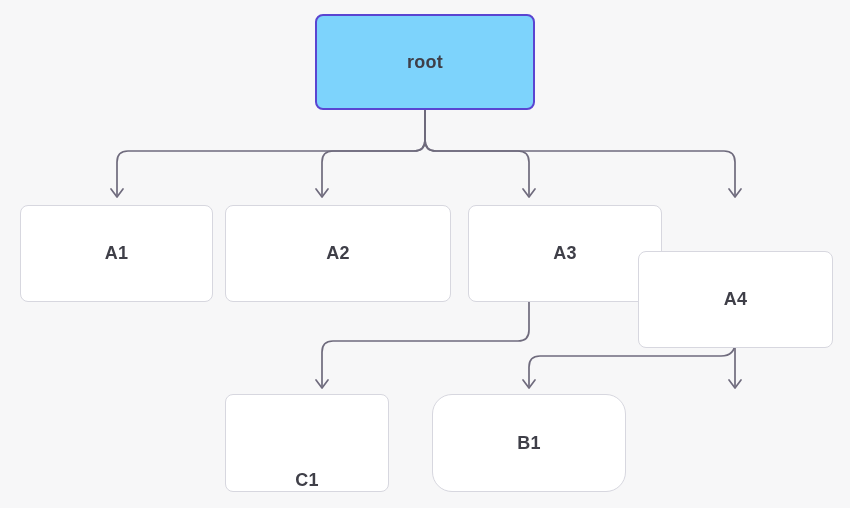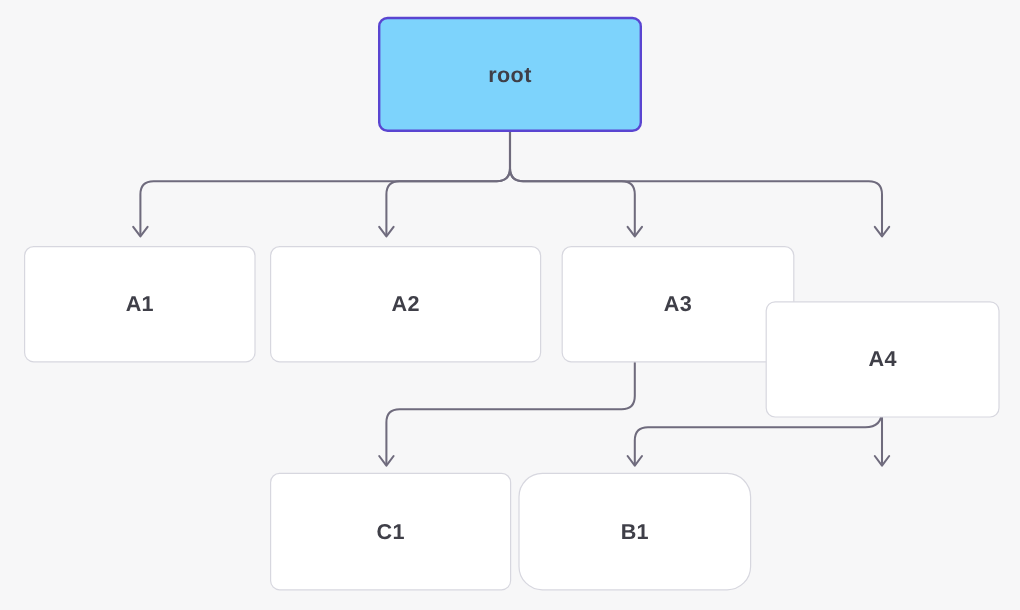--- a/index.html
+++ b/index.html
@@ -46,21 +46,21 @@
     font-weight: 600;
     color: #3f3f48;
     letter-spacing: 0.3px;
   }
   .n-root   { left: 315px; top: 14px;  width: 220px; height: 96px;
               background: #7dd3fc; border: 2px solid #5a45d1; }
   .n-a1     { left: 20px;  top: 205px; width: 193px; height: 97px; }
   .n-a2     { left: 225px; top: 205px; width: 226px; height: 97px; }
   .n-a3     { left: 432px; top: 205px; width: 194px; height: 97px; margin-left: 36px; }
   .n-a4     { left: 638px; top: 205px; width: 195px; height: 97px; margin-top: 46px; }
-  .n-c1     { left: 225px; top: 394px; width: 201px; height: 98px; }
+  .n-c1     { left: 225px; top: 394px; width: 164px; height: 98px; align-items: flex-end; }
   .n-b1     { left: 432px; top: 394px; width: 194px; height: 98px; border-radius: 20px; }
   .n-b2     { left: 638px; top: 394px; width: 195px; height: 98px; }
 </style>
 </head>
 <body>
 
 <div class="canvas">
 
   <svg class="edges-layer" viewBox="0 0 850 508" aria-hidden="true">
     <g class="edge">

